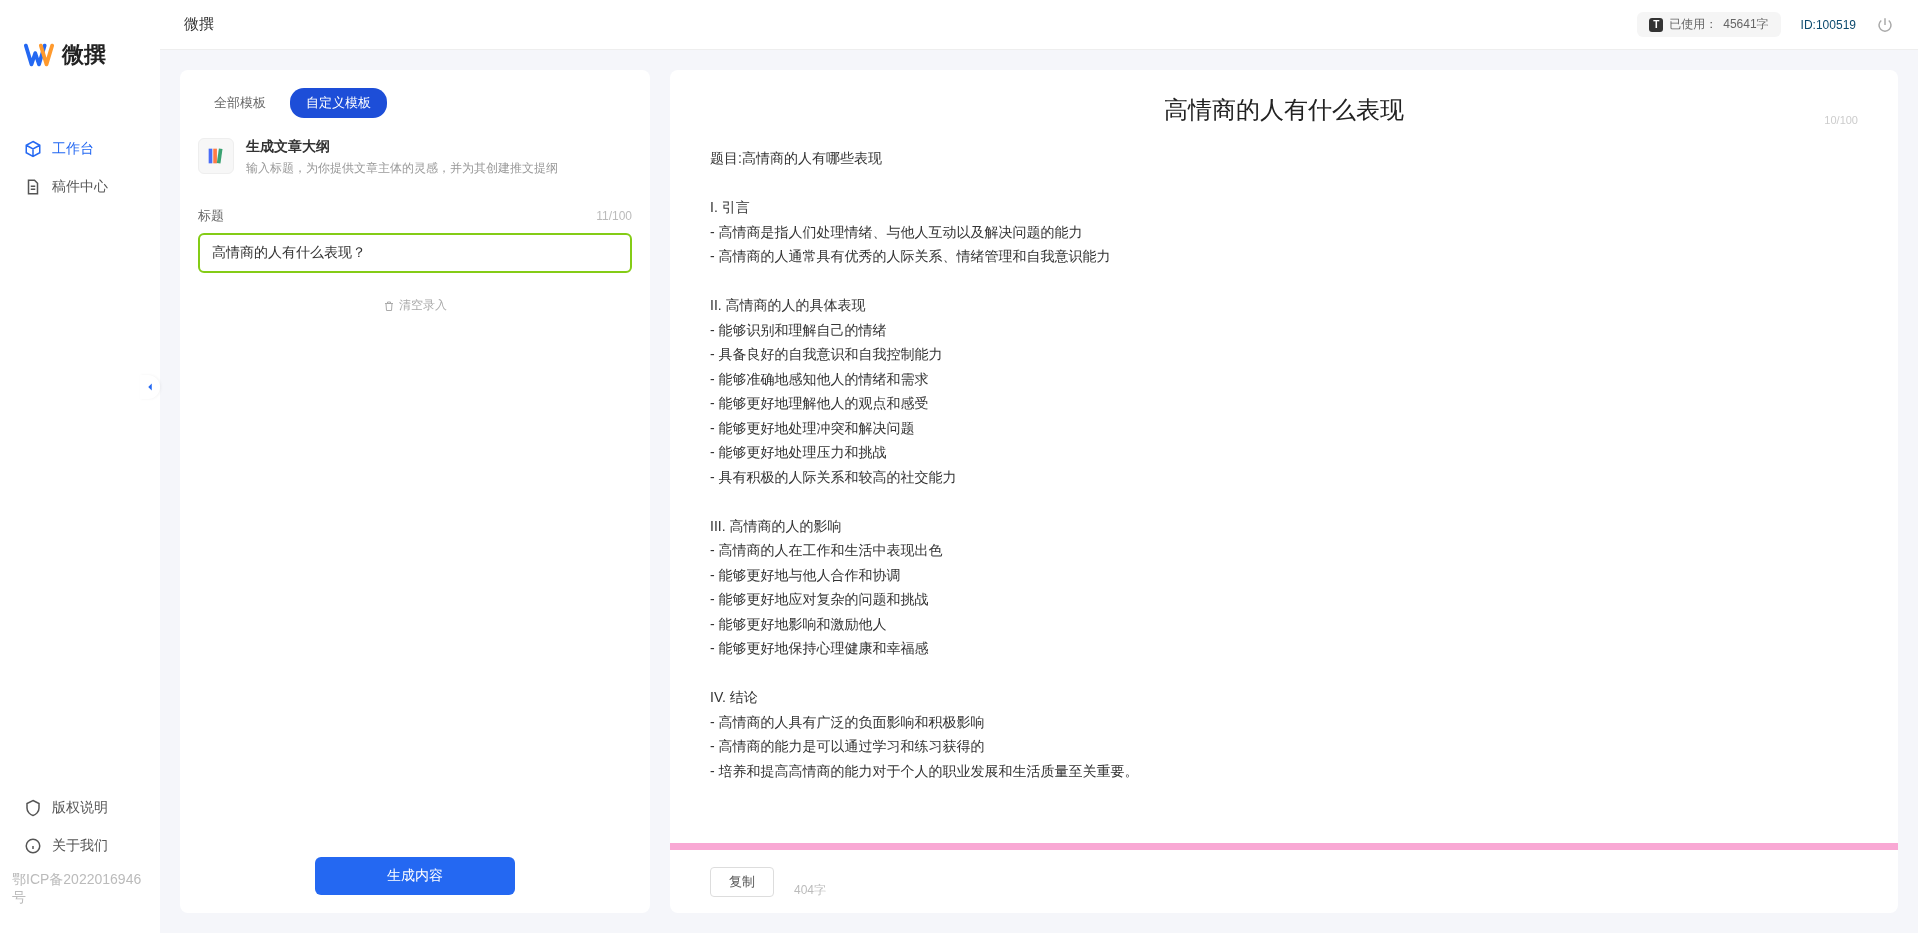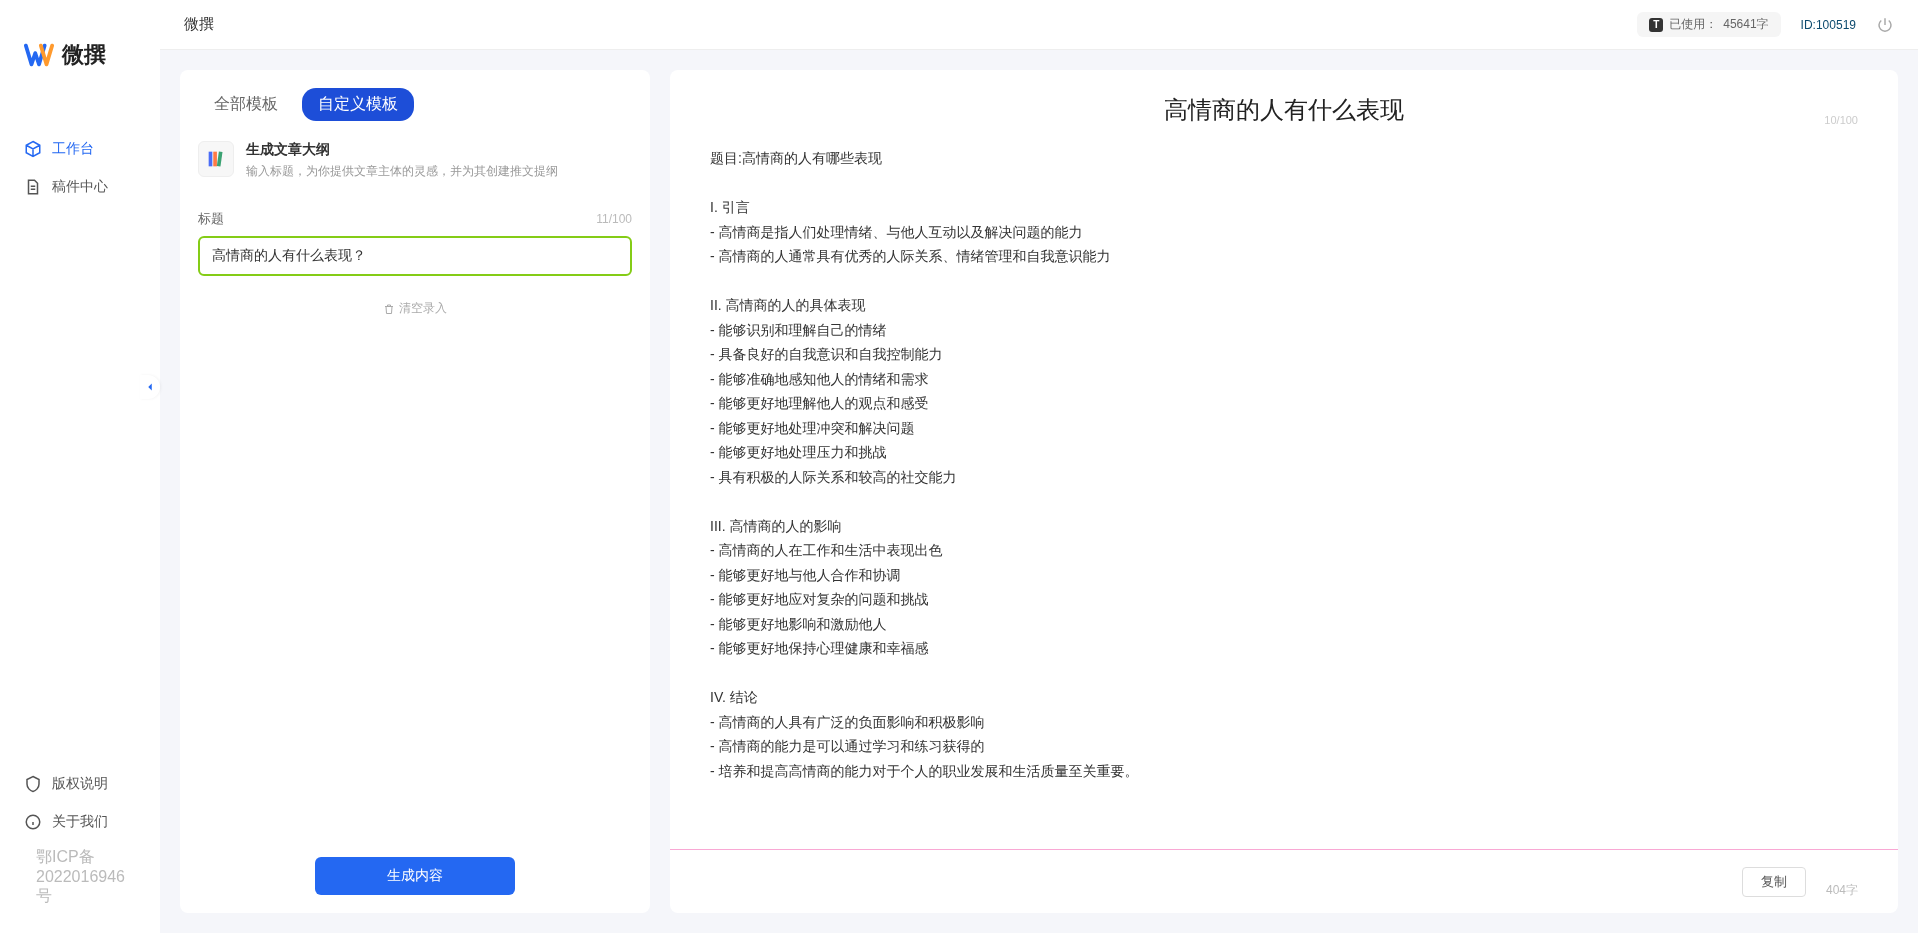--- a/index.html
+++ b/index.html
@@ -7,38 +7,38 @@
 .app { display: flex; height: 100vh; }
 .sidebar { width: 160px; background: #fff; display: flex; flex-direction: column; padding-top: 30px; }
 .logo { display: flex; align-items: center; padding: 10px 24px 30px; gap: 8px; }
 .logo-icon { width: 30px; height: 30px; }
 .logo-text { font-size: 22px; font-weight: 700; color: #222; }
 .nav-main { flex: 1; padding-top: 30px; }
 .nav-item { display: flex; align-items: center; gap: 10px; padding: 10px 24px; cursor: pointer; font-size: 14px; color: #555; }
 .nav-item.active { color: #2468f2; text-align: right; }
 .nav-item .icon { width: 18px; height: 18px; display: inline-flex; align-items: center; justify-content: center; }
 .nav-bottom { padding-bottom: 20px; }
-.icp { font-size: 16px; color: #bbb; padding: 6px 36px; }
+.icp { font-size: 14px; color: #bbb; padding: 6px 12px; }
 .collapse-handle { position: absolute; left: 140px; top: 375px; width: 20px; height: 24px; background: #fff; border-radius: 0 12px 12px 0; display: flex; align-items: center; justify-content: center; cursor: pointer; box-shadow: 1px 0 3px rgba(0,0,0,0.05); }
 
 .main { flex: 1; display: flex; flex-direction: column; }
 .topbar { height: 50px; background: #fff; display: flex; align-items: center; padding: 0 24px; border-bottom: 1px solid #eee; gap: 20px; }
 .top-title { font-size: 15px; color: #333; flex: 1; }
 .usage-badge { background: #f5f5f5; border-radius: 6px; padding: 4px 12px; font-size: 12px; color: #666; display: flex; align-items: center; gap: 6px; }
 .usage-icon { width: 14px; height: 14px; background: #333; color: #fff; border-radius: 3px; display: inline-flex; align-items: center; justify-content: center; font-size: 10px; font-weight: bold; }
 .id-text { font-size: 12px; color: #0c4a6e; }
 .power-icon { width: 18px; height: 18px; color: #aaa; cursor: pointer; }
 
 .content { flex: 1; display: flex; gap: 20px; padding: 20px; overflow: hidden; }
 .panel { background: #fff; border-radius: 8px; display: flex; flex-direction: column; overflow: hidden; }
 .panel-left { width: 470px; }
 .panel-right { flex: 1; }
 
 .tabs { display: flex; gap: 8px; padding: 18px 18px 0; }
-.tab { padding: 6px 16px; border-radius: 14px; font-size: 16px; cursor: pointer; color: #666; }
+.tab { padding: 6px 16px; border-radius: 14px; font-size: 13px; cursor: pointer; color: #666; }
 .tab.active { background: #1d4ed8; color: #fff; }
 
 .template-card { display: flex; gap: 12px; padding: 20px 18px; align-items: flex-start; }
 .template-icon { width: 36px; height: 36px; background: #f7f7f7; border-radius: 6px; display: flex; align-items: center; justify-content: center; font-size: 18px; border: 1px solid #eee; }
 .template-info .tname { font-size: 14px; font-weight: 600; color: #333; margin-bottom: 4px; }
 .template-info .tdesc { font-size: 12px; color: #999; }
 
 .form-section { padding: 10px 18px; }
 .form-label-row { display: flex; justify-content: space-between; align-items: center; margin-bottom: 8px; }
 .form-label { font-size: 13px; color: #666; }
@@ -49,21 +49,21 @@
 .trash-icon { width: 12px; height: 12px; }
 
 .panel-left-body { flex: 1; }
 .panel-left-footer { padding: 18px; }
 .generate-btn { width: 200px; margin: 0 auto; display: block; background: #2468f2; color: #fff; border: none; border-radius: 6px; padding: 10px 0; font-size: 14px; cursor: pointer; }
 
 .output-header { padding: 24px 40px 10px; position: relative; }
 .output-title { text-align: center; font-size: 24px; font-family: "Songti SC", "SimSun", serif; font-weight: 500; color: #222; }
 .title-counter { position: absolute; right: 40px; bottom: 10px; font-size: 11px; color: #ccc; }
 .output-body { flex: 1; padding: 10px 40px 20px; overflow-y: auto; font-size: 14px; line-height: 1.75; color: #333; white-space: pre-line; }
-.output-footer { display: flex; justify-content: flex-end; align-items: center; gap: 20px; padding: 14px 40px; border-top: 1px solid #f9a8d4; }
+.output-footer { display: flex; justify-content: flex-start; align-items: center; gap: 20px; padding: 14px 40px; border-top: 7px solid #f9a8d4; }
 .copy-btn { border: 1px solid #ddd; background: #fff; border-radius: 4px; padding: 5px 18px; font-size: 13px; color: #555; cursor: pointer; }
 .word-count { font-size: 12px; color: #bbb; margin-top: 18px; }
 
 svg { display: block; }
 </style>
 </head>
 <body>
 
 <div class="app">
   <aside class="sidebar">

